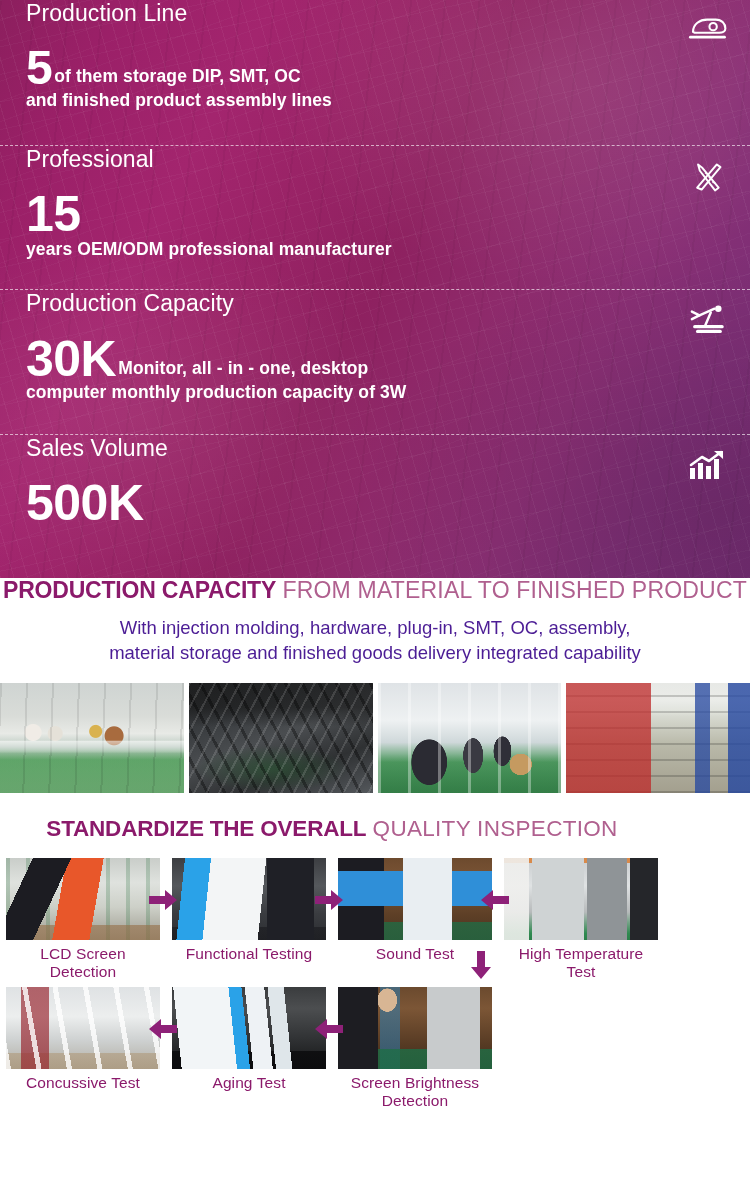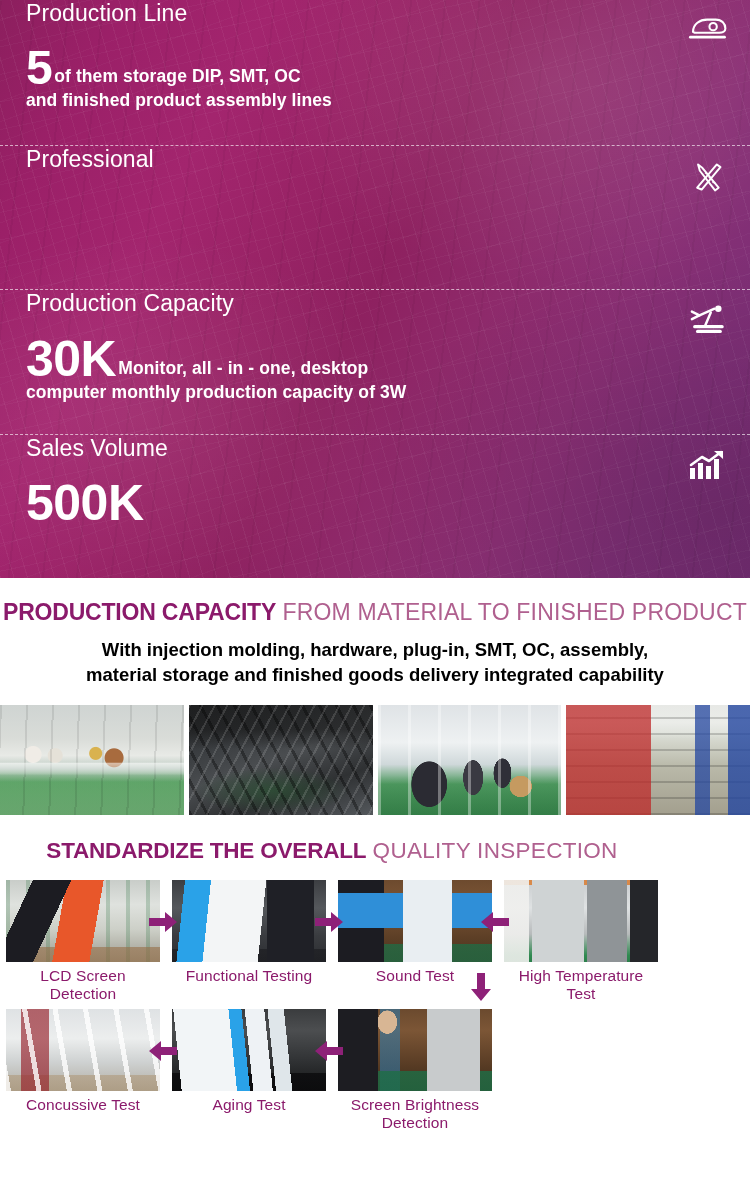--- a/index.html
+++ b/index.html
@@ -91,46 +91,45 @@
     height:34px;
     color:#ffffff;
   }
   .stat-ico svg{ width:100%; height:100%; display:block; }
 
   
   .mid{
     position:relative;
     width:750px;
     background:#ffffff;
-    padding-top:22px;
   }
   .sec-head{
     text-align:center;
     font-size:23px;
     line-height:1.1;
     white-space:nowrap;
     font-stretch:condensed;
   }
   .sec-head .b{
     font-weight:700;
     color:#8b1a6b;
     letter-spacing:-.2px;
   }
   .sec-head .t{
     font-weight:400;
     color:#b0608f;
     letter-spacing:.2px;
   }
   .sec-sub{
     text-align:center;
-    color:#000000;
+    color:#4c1d95;
     font-size:18.5px;
     line-height:1.35;
     margin-top:13px;
-    font-weight:700;
+    font-weight:400;
   }
 
   .photo-strip{
     display:flex;
     gap:5px;
     margin-top:17px;
     padding:0 0px;
     height:110px;
   }
   .ph{
@@ -341,20 +340,24 @@
       <svg viewBox="0 0 48 38" fill="none" stroke="currentColor" stroke-width="2.4">
         <path d="M8 20 C8 11,16 6,24 6 L34 6 C41 6,45 11,45 16 C45 19,42 21,38 21 L10 21 Z" stroke-linejoin="round"></path>
         <circle cx="31" cy="14" r="4.2"></circle>
         <path d="M5 26 L44 26" stroke-width="3.2" stroke-linecap="round"></path>
       </svg>
     </div>
   </div>
 
   <div class="stat">
     <div class="stat-title">Professional</div>
+    <div class="stat-body stack">
+      <span class="stat-num big">15</span>
+      <span>years OEM/ODM professional manufacturer</span>
+    </div>
     <div class="stat-ico">
       <svg viewBox="0 0 40 38" fill="none" stroke="currentColor" stroke-width="2.2">
         <path d="M10 5 L15 9 L33 31 L29 34 L12 12 Z" stroke-linejoin="round"></path>
         <path d="M31 5 L35 8 L14 33 L9 31 Z" stroke-linejoin="round"></path>
         <path d="M18 14 L21 16 M22 19 L25 21 M26 24 L29 26" stroke-width="1.8"></path>
       </svg>
     </div>
   </div>
 
   <div class="stat">

